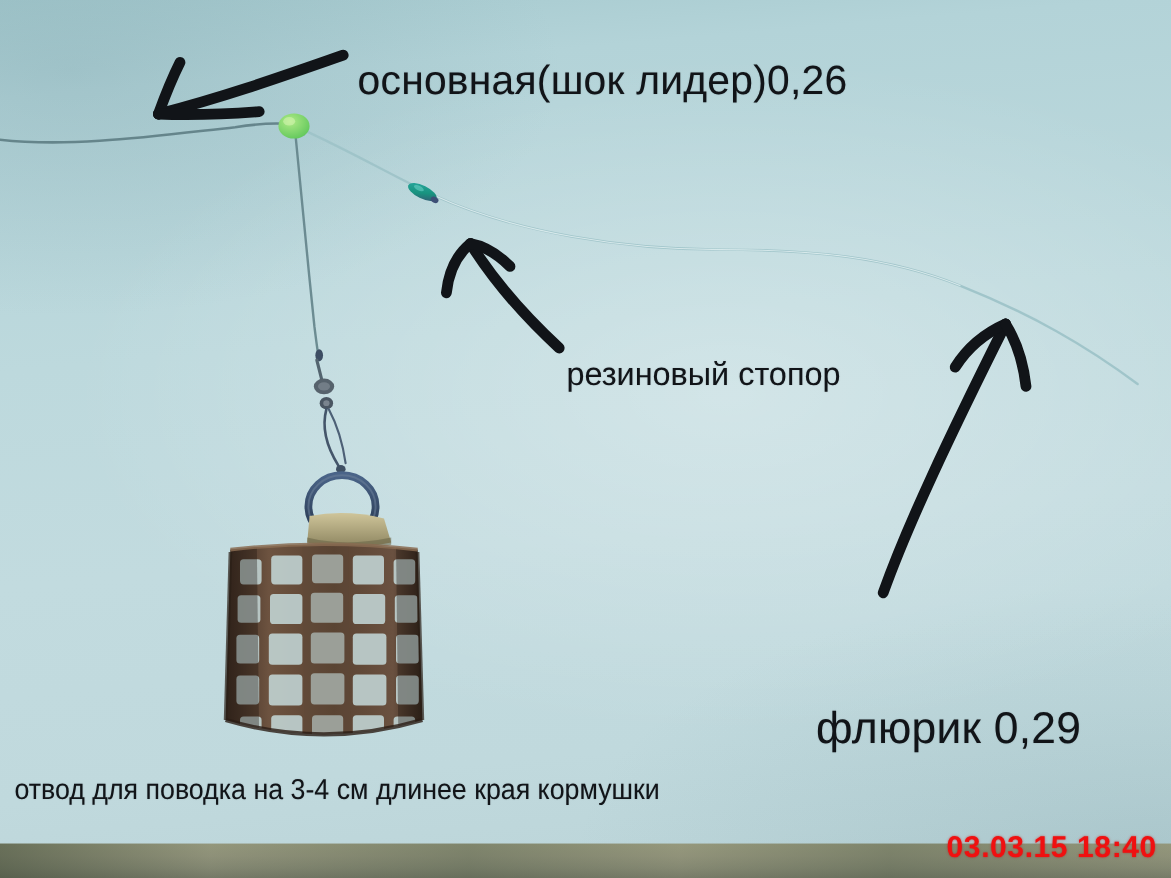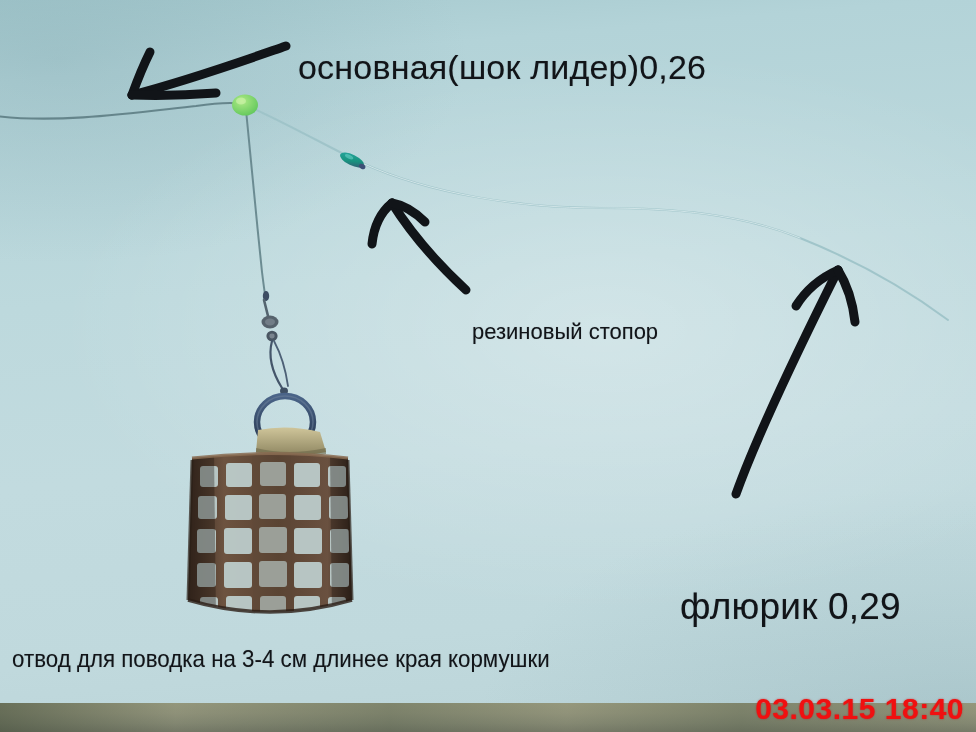--- a/index.html
+++ b/index.html
@@ -32,29 +32,29 @@
 
   svg.layer{position:absolute;left:0;top:0;width:976px;height:732px;overflow:visible;}
 
   .label{
     position:absolute;
     color:#111418;
     white-space:nowrap;
     text-shadow:0 0 1px rgba(60,70,75,.35);
   }
   #label-main{ left:298px; top:48px; font-size:34px; letter-spacing:.2px; }
-  #label-stopper{ left:472px; top:297px; font-size:22px;margin-top:22px; }
+  #label-stopper{ left:472px; top:297px; font-size:27px; }
   #label-fluoro{ left:680px; top:586px; font-size:37px; letter-spacing:.2px; }
   #label-caption{
     left:12px; top:645px; font-size:24px;
     transform:scaleX(.93); transform-origin:left top;
   }
   #timestamp{
     position:absolute; right:12px; top:692px;
-    font-size:30px; font-weight:bold;
+    font-size:25px; font-weight:bold;
     color:#f01010;
     letter-spacing:.5px;
     text-shadow:0 0 2px rgba(200,0,0,.6);
   }
 </style>
 </head>
 <body>
 
 <div id="photo">
 

